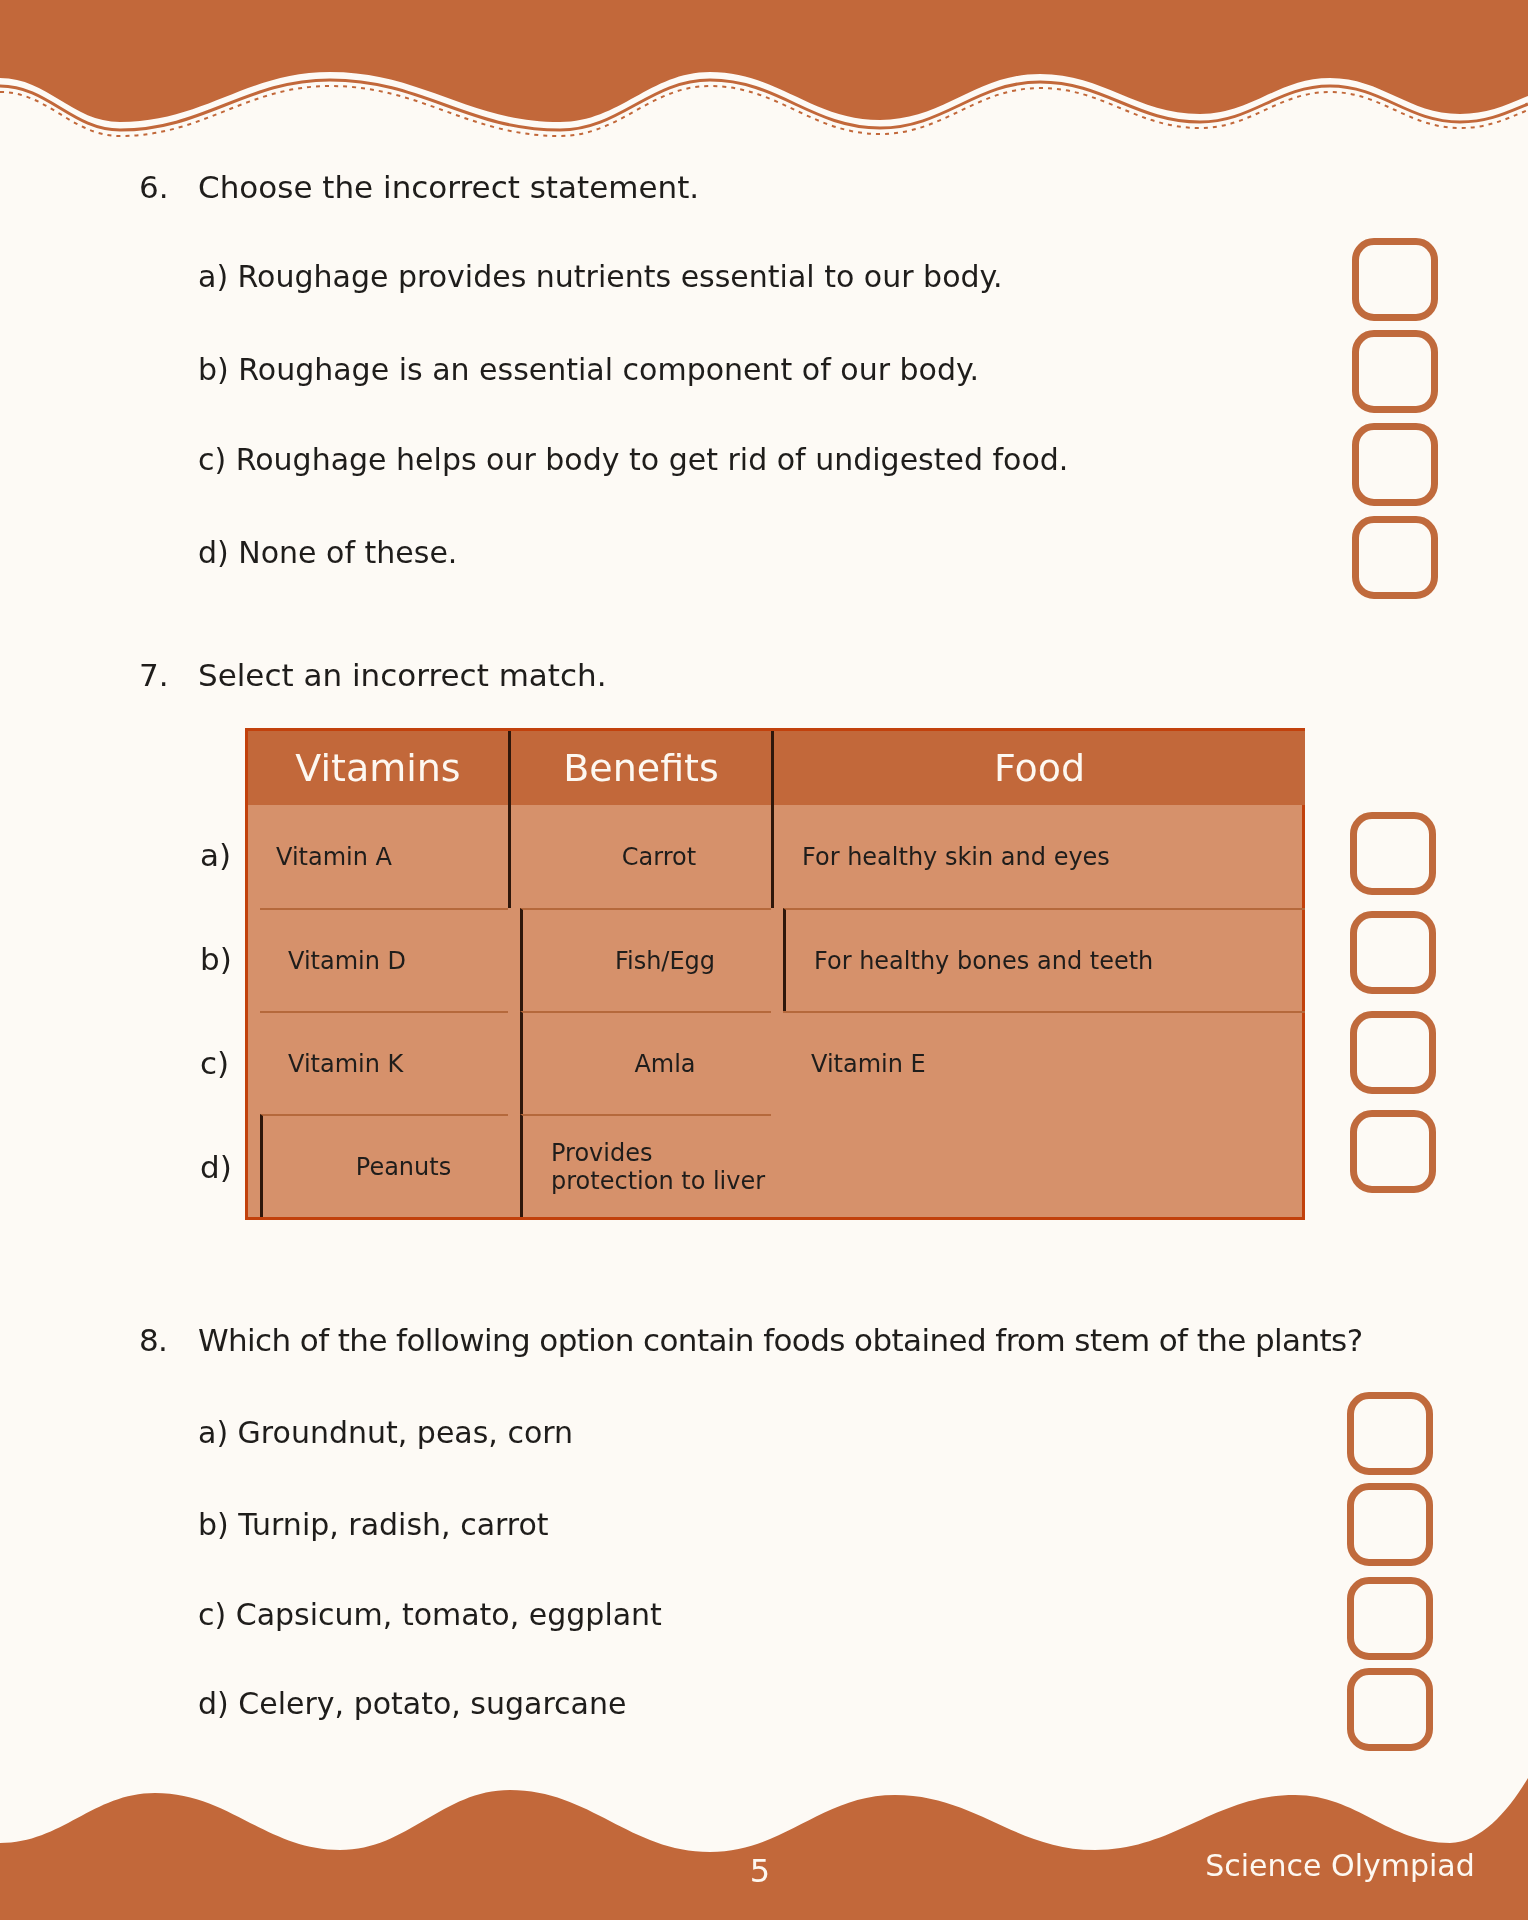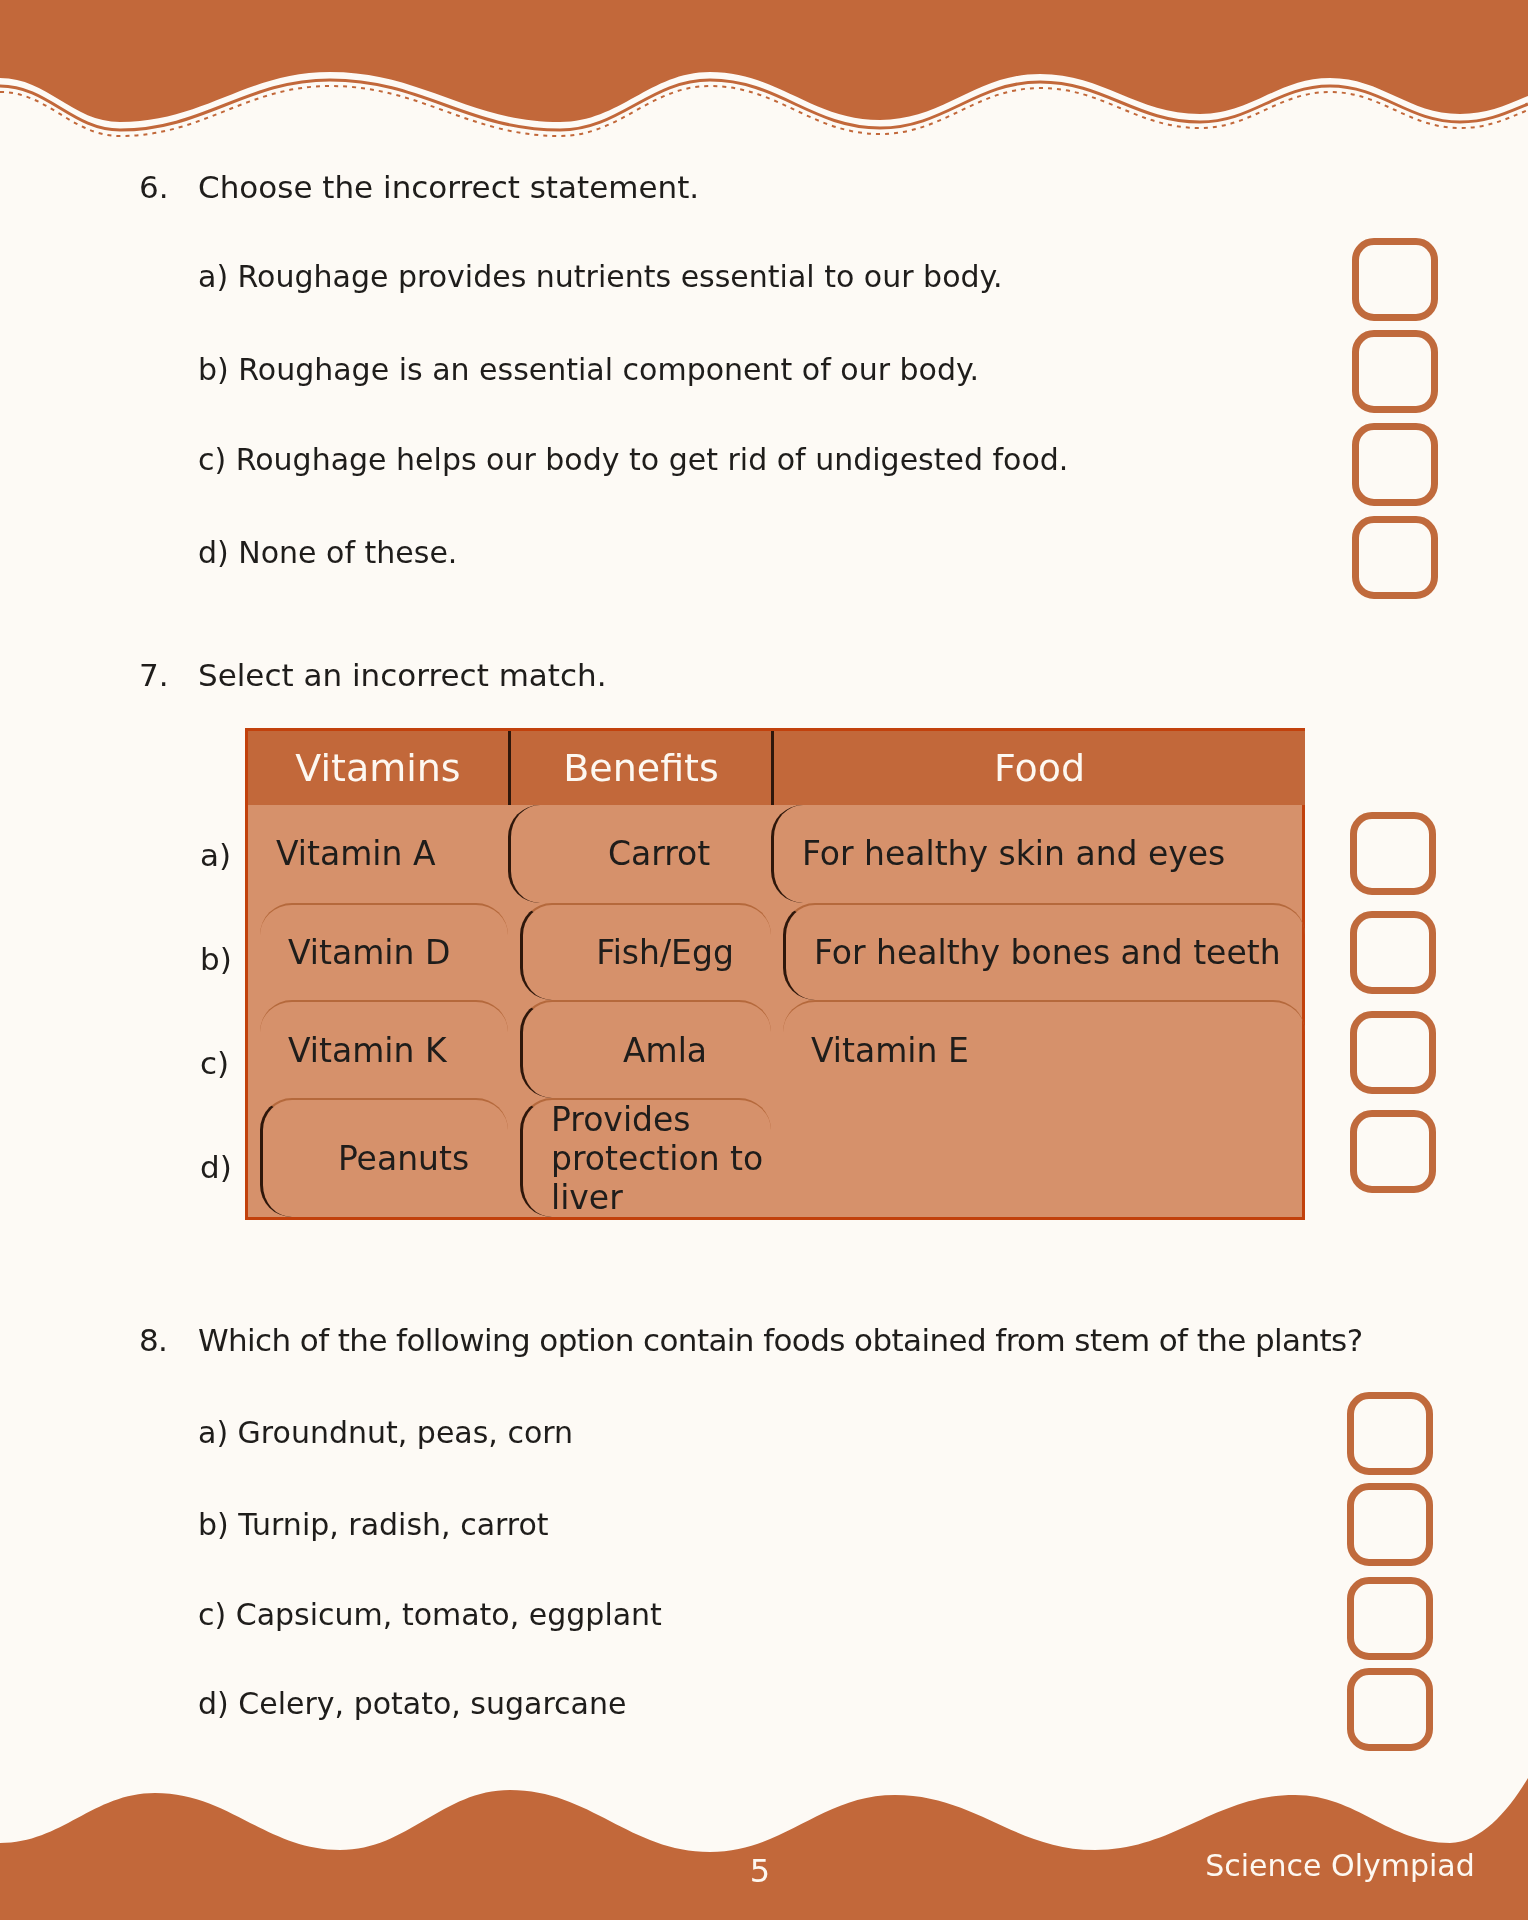--- a/index.html
+++ b/index.html
@@ -40,21 +40,21 @@
     border: 3px solid #c2410c;
     background: #d6916b;
   }
   .vtable .cell { display: flex; align-items: center; box-sizing: border-box; }
   .vtable .th {
     background: #c2683a;
     color: #fdf8f1;
     font-size: 38px;
     justify-content: center;
   }
-  .vtable .td { font-size: 33px; border-radius: 32px; }
+  .vtable .td { font-size: 24px; }
   .vtable .lft { padding-left: 28px; }
   .vtable .ctr { justify-content: center; padding-left: 36px; }
   .vtable .c2, .vtable .c3 { border-left: 3px solid #2e170b; }
   .vtable .rsep { border-top: 2px solid #b5693c; margin-left: 12px; }
 
   .rowlab { position: absolute; left: 200px; font-size: 31px; line-height: 40px; }
 
   .footer-text { position: absolute; color: #fdf8f1; }
   .page-number { left: 700px; top: 1852px; width: 120px; font-size: 32px; text-align: center; }
   .brand { left: 1190px; top: 1848px; width: 300px; font-size: 30px; text-align: center; }

